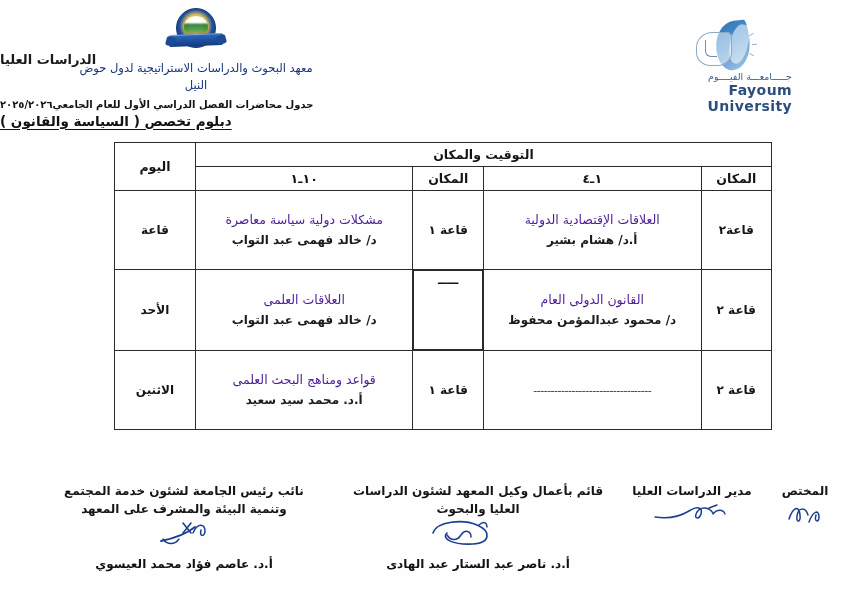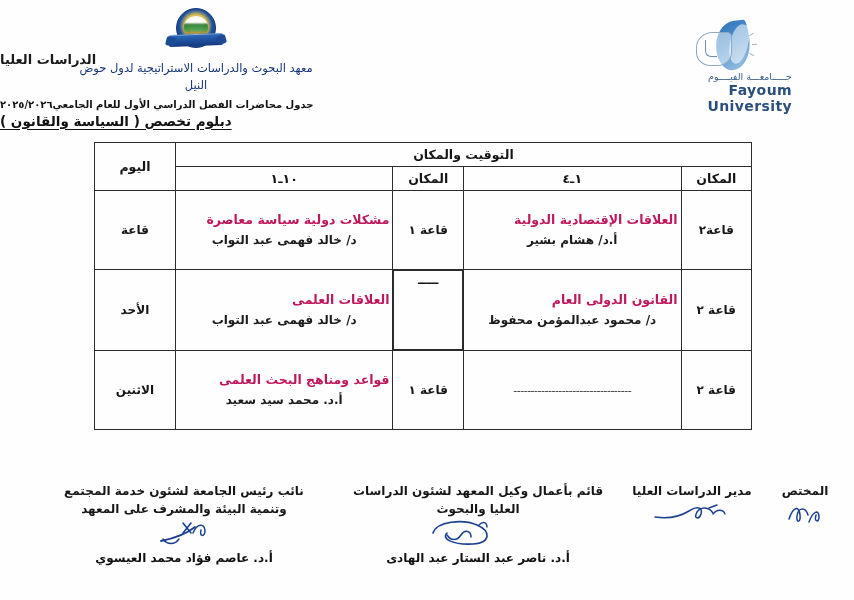--- a/index.html
+++ b/index.html
@@ -207,21 +207,21 @@
     font-size: 14px;
     font-weight: bold;
     color: #2b4f7c;
     letter-spacing: 0.4px;
     direction: ltr;
   }
 
   
   .sched-wrap {
     position: absolute;
-    left: 94px;
+    left: 114px;
     top: 142px;
     width: 658px;
   }
   table.sched {
     width: 100%;
     border-collapse: collapse;
     direction: rtl;
     table-layout: fixed;
   }
   table.sched td,
@@ -239,24 +239,23 @@
     font-size: 12.5px;
   }
   .col-day    { width: 78px; }
   .col-slot   { width: 210px; }
   .col-place  { width: 68px; }
 
   .row-body td { height: 74px; }
   .subject {
     display: block;
     font-size: 12.5px;
-    font-weight: bold;
+    font-weight: normal;
     line-height: 1.7;
-    color: #be185d;
-    text-align: right;
+    color: #4c1d95;
   }
   .lecturer {
     display: block;
     font-size: 12px;
     font-weight: bold;
     line-height: 1.7;
     color: #1b1b1b;
   }
   .dashline {
     display: block;
@@ -289,21 +288,21 @@
     font-size: 12px;
     font-weight: bold;
     color: #161616;
     line-height: 1.5;
     white-space: pre-line;
   }
   .sig .name {
     font-size: 12px;
     font-weight: bold;
     color: #111;
-    margin-top: 2px;
+    margin-top: 8px;
   }
   .ink {
     height: 26px;
     position: relative;
     margin: 1px 0 0 0;
   }
   .ink svg { position: absolute; left: 50%; top: 0; transform: translateX(-50%); }
 
   .sig-specialist { right: 6px;  top: 0;  width: 86px; }
   .sig-director   { right: 92px; top: 0;  width: 140px; }

